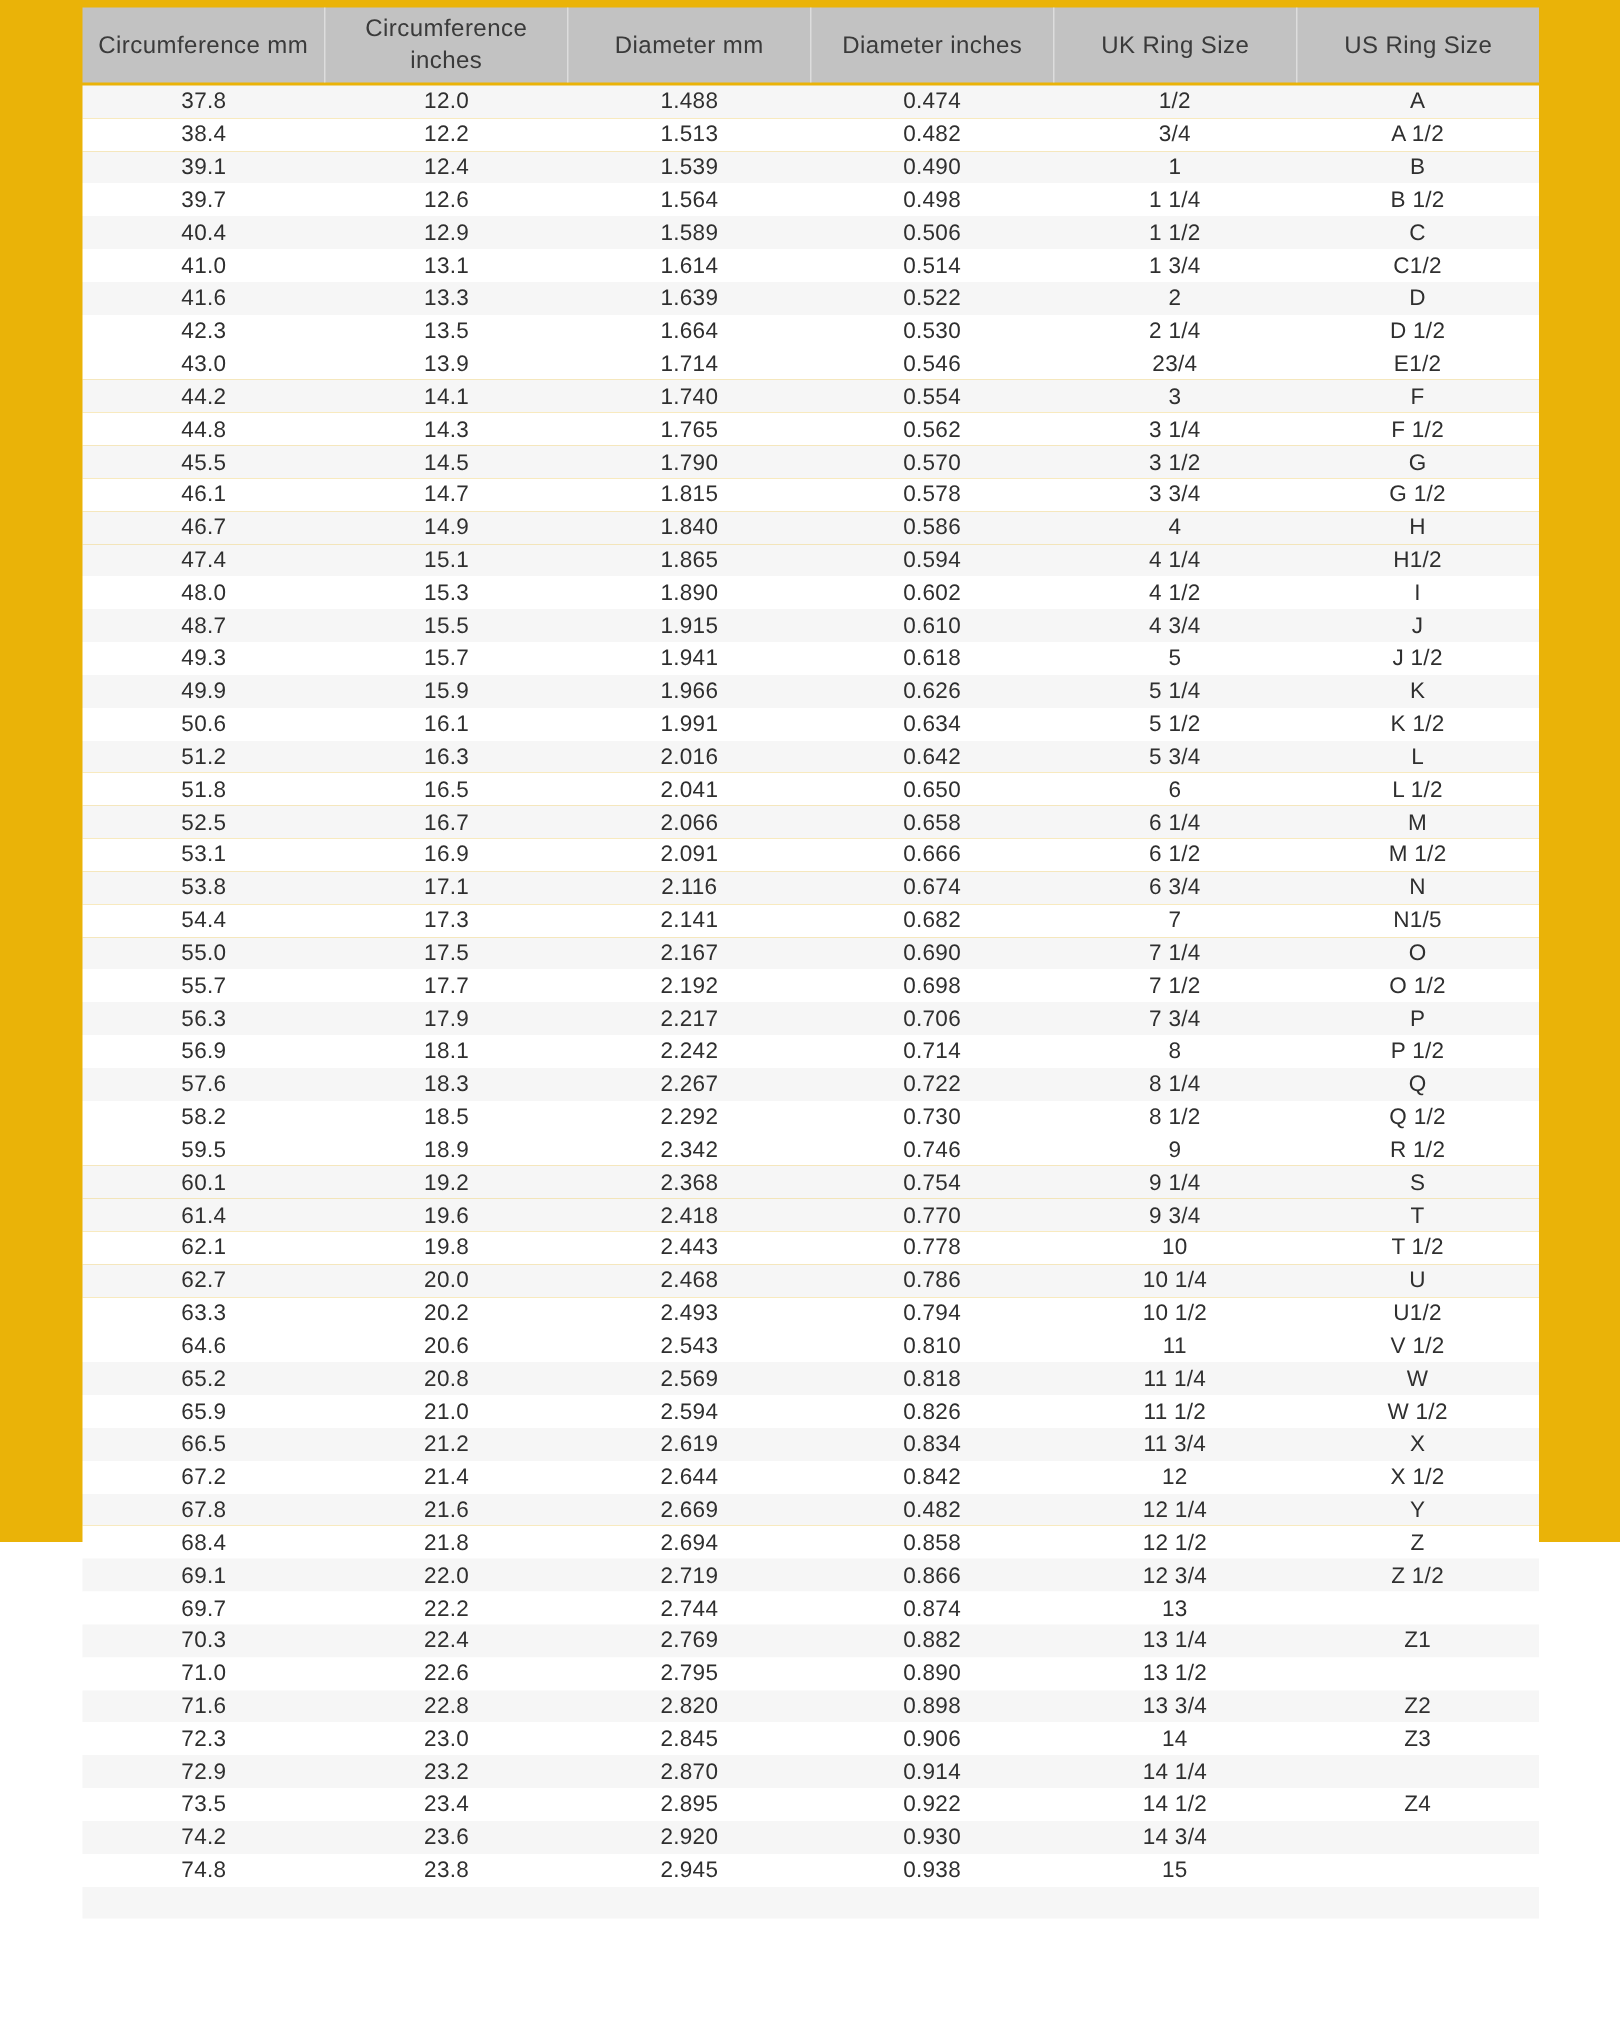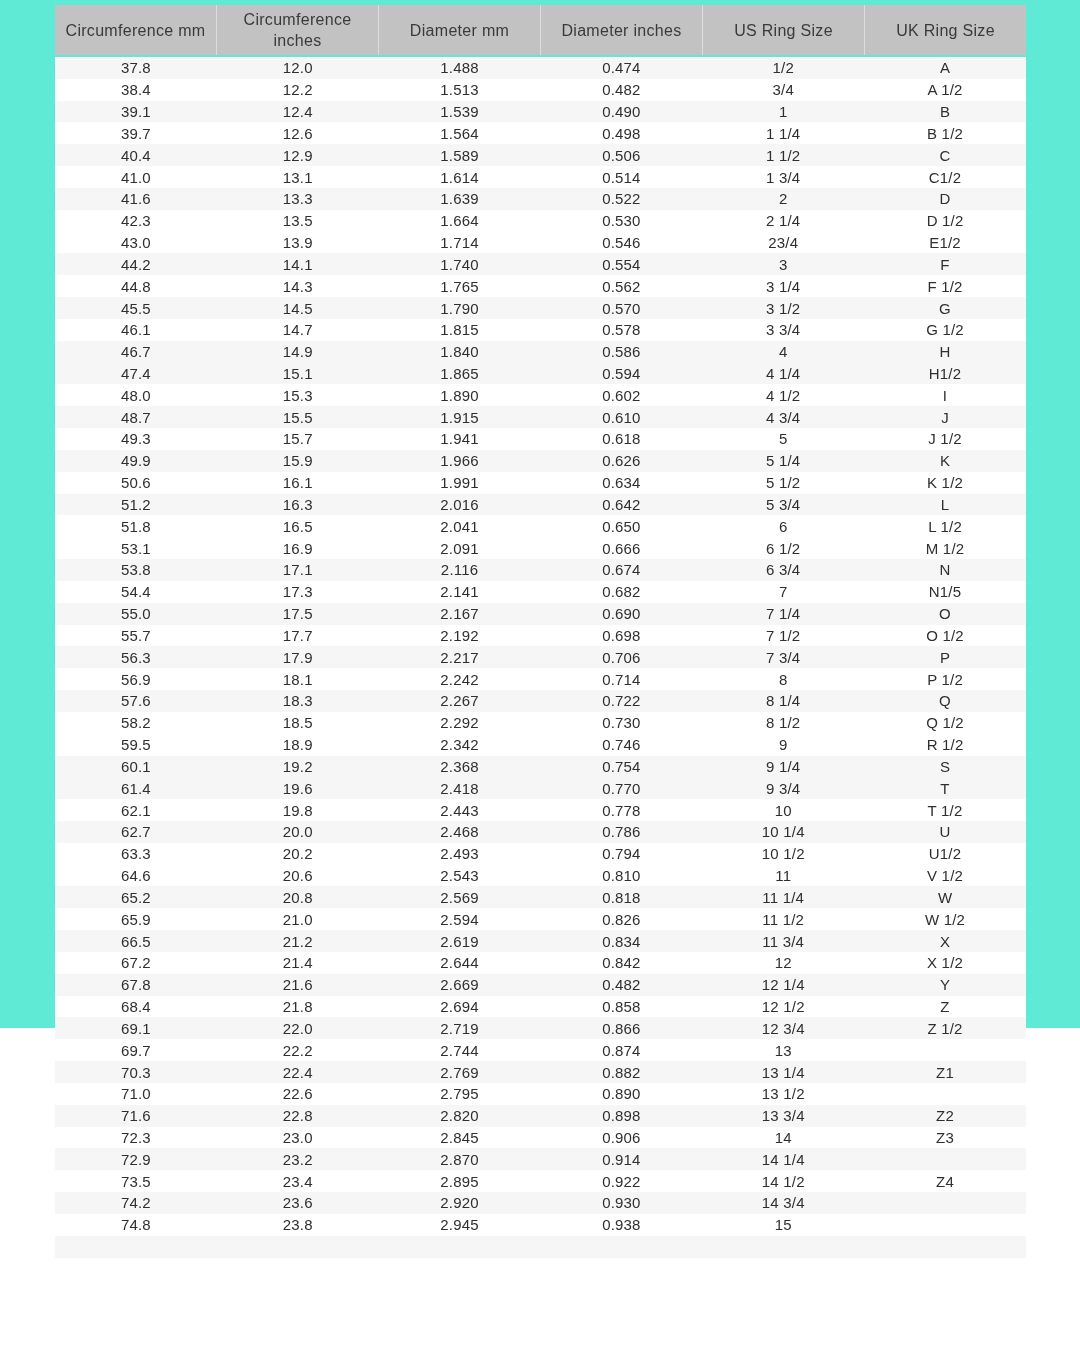--- a/index.html
+++ b/index.html
@@ -8,21 +8,21 @@
     background: #ffffff;
     width: 1080px;
     height: 1350px;
     overflow: hidden;
     font-family: "Liberation Sans", sans-serif;
   }
   .page {
     position: relative;
     width: 1080px;
     height: 1028px;
-    background: #5eead4;
+    background: #eab308;
   }
   .ring-table {
     position: absolute;
     left: 55px;
     top: 5px;
     width: 971px;
   }
   .header-row {
     display: flex;
     width: 100%;
@@ -75,22 +75,22 @@
 </head>
 <body>
 
 <div class="page">
   <div class="ring-table">
     <div class="header-row">
       <div class="header-cell">Circumference mm</div>
       <div class="header-cell">Circumference inches</div>
       <div class="header-cell">Diameter mm</div>
       <div class="header-cell">Diameter inches</div>
+      <div class="header-cell">UK Ring Size</div>
       <div class="header-cell">US Ring Size</div>
-      <div class="header-cell">UK Ring Size</div>
     </div>
     <div class="body-rows">
         <div class="data-row stripe">
           <div class="data-cell">37.8</div>
           <div class="data-cell">12.0</div>
           <div class="data-cell">1.488</div>
           <div class="data-cell">0.474</div>
           <div class="data-cell">1/2</div>
           <div class="data-cell">A</div>
         </div>
@@ -255,20 +255,28 @@
           <div class="data-cell">L</div>
         </div>
         <div class="data-row">
           <div class="data-cell">51.8</div>
           <div class="data-cell">16.5</div>
           <div class="data-cell">2.041</div>
           <div class="data-cell">0.650</div>
           <div class="data-cell">6</div>
           <div class="data-cell">L 1/2</div>
         </div>
+        <div class="data-row stripe">
+          <div class="data-cell">52.5</div>
+          <div class="data-cell">16.7</div>
+          <div class="data-cell">2.066</div>
+          <div class="data-cell">0.658</div>
+          <div class="data-cell">6 1/4</div>
+          <div class="data-cell">M</div>
+        </div>
         <div class="data-row">
           <div class="data-cell">53.1</div>
           <div class="data-cell">16.9</div>
           <div class="data-cell">2.091</div>
           <div class="data-cell">0.666</div>
           <div class="data-cell">6 1/2</div>
           <div class="data-cell">M 1/2</div>
         </div>
         <div class="data-row stripe">
           <div class="data-cell">53.8</div>

